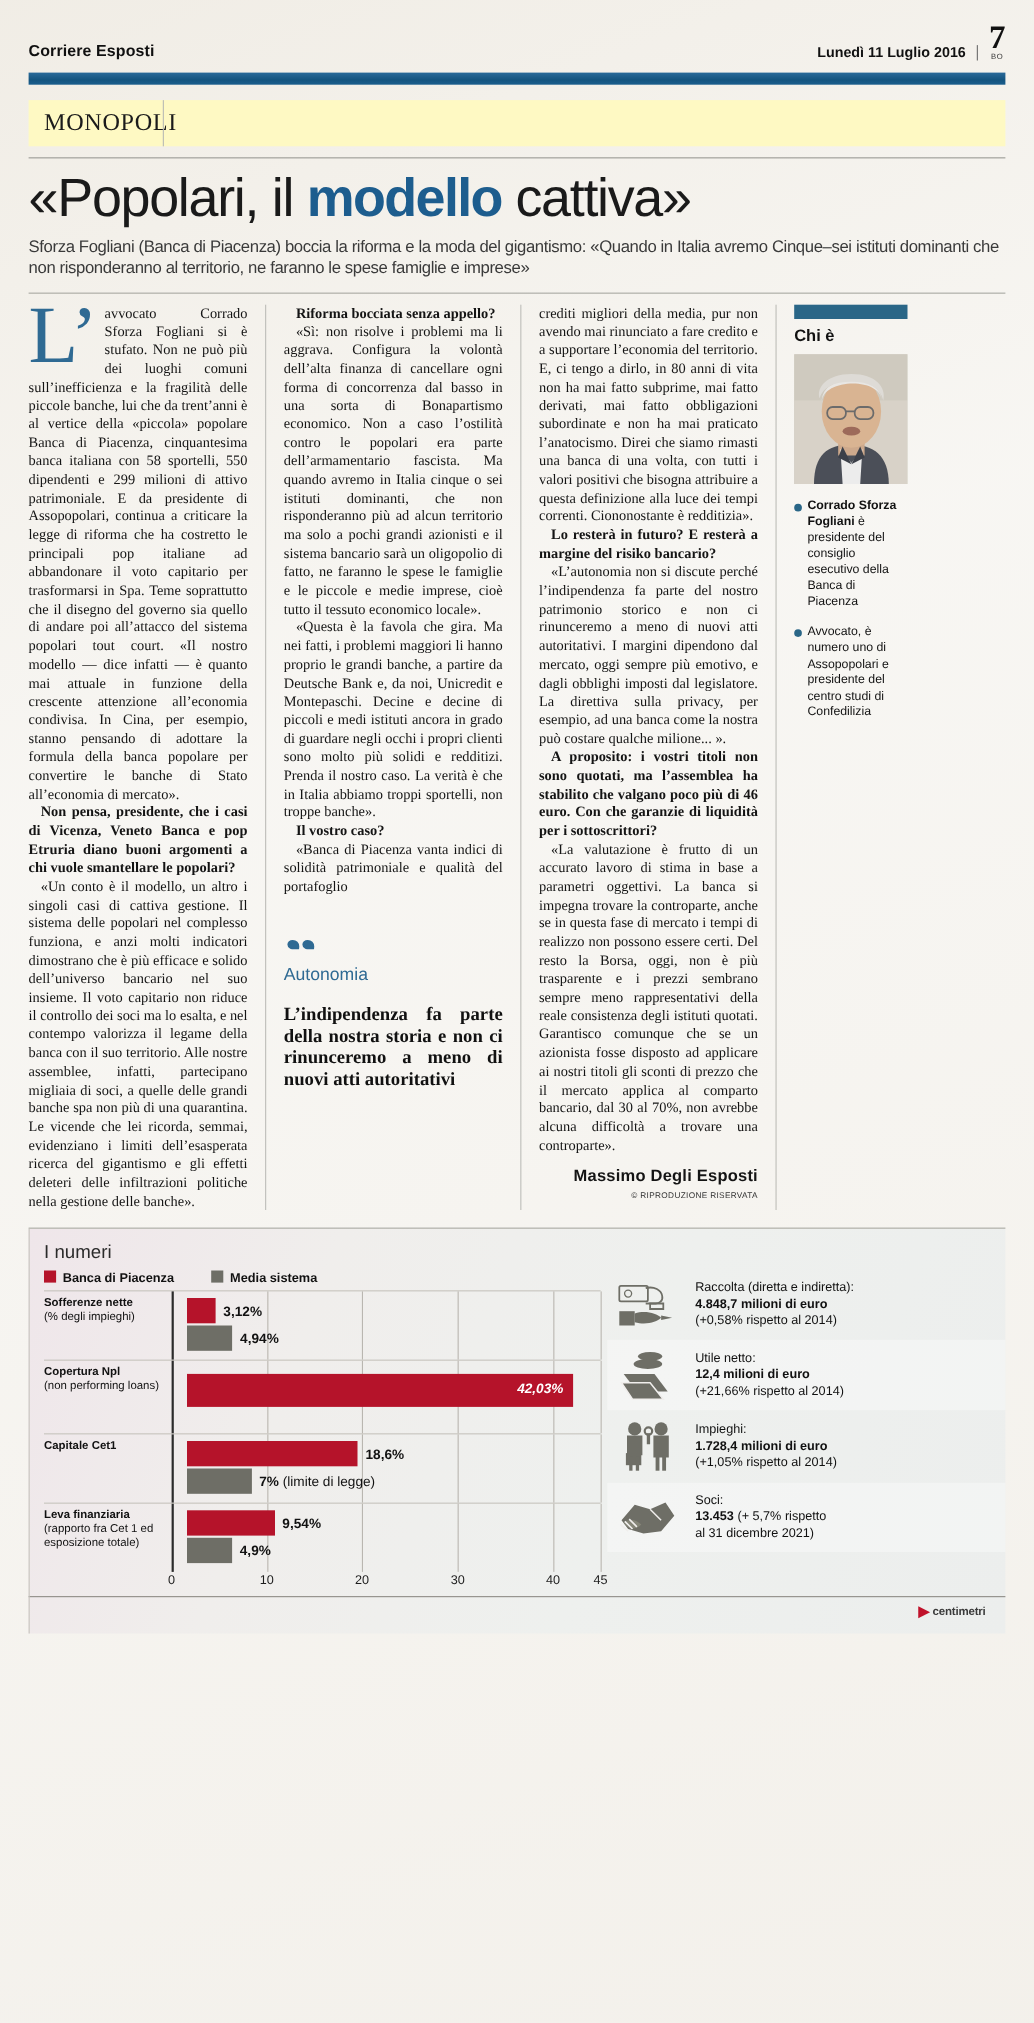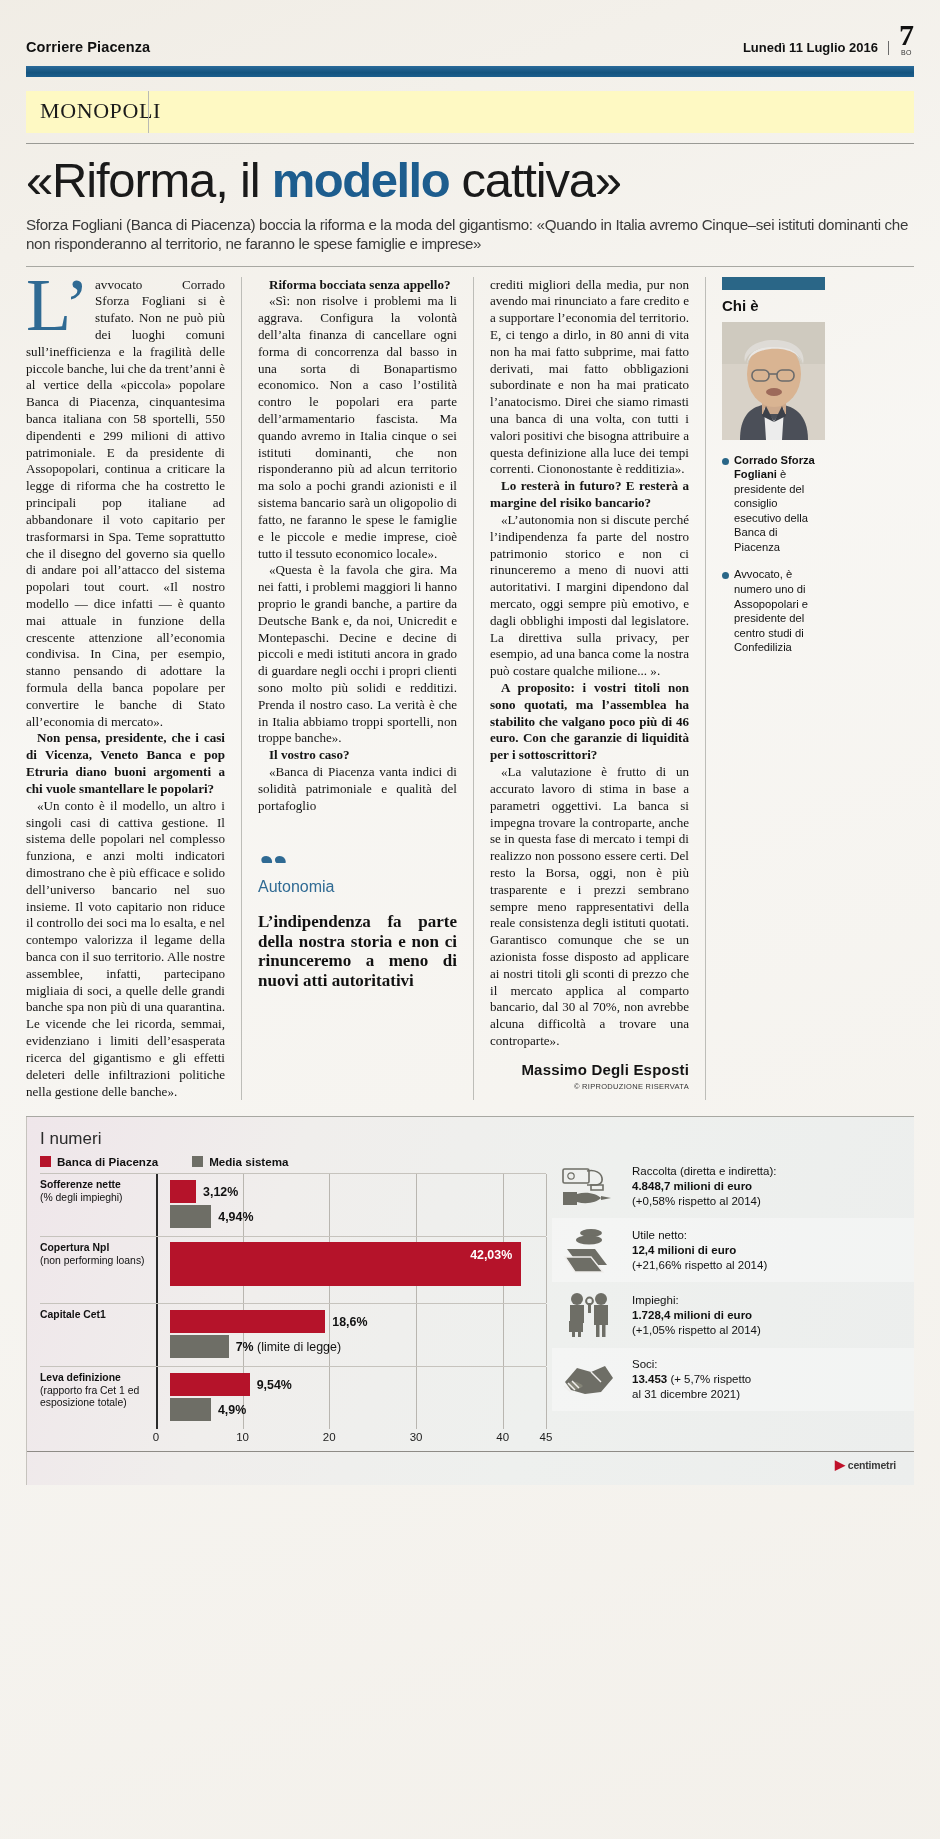--- a/index.html
+++ b/index.html
@@ -176,38 +176,38 @@
   .ig-left-rule{position:absolute;left:0;top:0;bottom:0;width:1px;background:#c6c3bd;}
 </style>
 </head>
 <body>
 
 <div class="page">
   <div class="paper-tint"></div>
   <div class="inner">
 
     <div class="masthead">
-      <div class="mast-left">Corriere Piacenza</div>
+      <div class="mast-left">Corriere Esposti</div>
       <div class="mast-right">
         <div class="mast-date">Lunedì 11 Luglio 2016</div>
         <div class="mast-pageno">
           <div class="num">7</div>
           <div class="ed">BO</div>
         </div>
       </div>
     </div>
     <div class="blue-rule"></div>
 
     <div class="section-band">
       <div class="label">MONOPOLI</div>
       <div class="divider"></div>
     </div>
     <div class="hair-rule"></div>
 
-    <h1 class="headline"><span>«Riforma, il </span><b>modello</b><span> cattiva»</span></h1>
+    <h1 class="headline"><span>«Popolari, il </span><b>modello</b><span> cattiva»</span></h1>
     <div class="subhead">Sforza Fogliani (Banca di Piacenza) boccia la riforma e la moda del gigantismo: «Quando in Italia avremo Cinque–sei istituti dominanti che non risponderanno al territorio, ne faranno le spese famiglie e imprese»</div>
     <div class="thin-rule"></div>
 
     <div class="body-wrap">
 
       <div class="col c1">
         <p class="noind"><span class="dropcap">L’</span><span>avvocato Corrado Sforza Fogliani si è stufato. Non ne può più dei luoghi comuni sull’inefficienza e la fragilità delle piccole banche, lui che da trent’anni è al vertice della «piccola» popolare Banca di Piacenza, cinquantesima banca italiana con 58 sportelli, 550 dipendenti e 299 milioni di attivo patrimoniale. E da presidente di Assopopolari, continua a criticare la legge di riforma che ha costretto le principali pop italiane ad abbandonare il voto capitario per trasformarsi in Spa. Teme soprattutto che il disegno del governo sia quello di andare poi all’attacco del sistema popolari tout court. «Il nostro modello — dice infatti — è quanto mai attuale in funzione della crescente attenzione all’economia condivisa. In Cina, per esempio, stanno pensando di adottare la formula della banca popolare per convertire le banche di Stato all’economia di mercato».</span></p>
         <p class="q">Non pensa, presidente, che i casi di Vicenza, Veneto Banca e pop Etruria diano buoni argomenti a chi vuole smantellare le popolari?</p>
         <p>«Un conto è il modello, un altro i singoli casi di cattiva gestione. Il sistema delle popolari nel complesso funziona, e anzi molti indicatori dimostrano che è più efficace e solido dell’universo bancario nel suo insieme. Il voto capitario non riduce il controllo dei soci ma lo esalta, e nel contempo valorizza il legame della banca con il suo territorio. Alle nostre assemblee, infatti, partecipano migliaia di soci, a quelle delle grandi banche spa non più di una quarantina. Le vicende che lei ricorda, semmai, evidenziano i limiti dell’esasperata ricerca del gigantismo e gli effetti deleteri delle infiltrazioni politiche nella gestione delle banche».</p>
       </div>
@@ -321,21 +321,21 @@
                 <div class="plot">
                   <div class="gridlines">
                     <i style="left:22.2%"></i>
                       <i style="left:44.4%"></i>
                       <i style="left:66.7%"></i>
                       <i style="left:88.9%"></i>
                       <i style="left:100%"></i>
                   </div>
                   <div class="axis0"></div>
                   <div class="bar-line" style="height:30px;margin:8px 0 18px 0;">
-                    <div class="bar red" style="width:93.4%;height:44px;position:relative;">
+                    <div class="bar red" style="width:93.4%;height:30px;position:relative;font-style:italic;">
                       <div class="bar-val inside" style="top:6px;">42,03%</div>
                     </div>
                   </div>
                 </div>
               </div>
 
               <div class="grow">
                 <div class="rlabel">
                   <b>Capitale Cet1</b>
                   <span></span>
@@ -355,21 +355,21 @@
                   </div>
                   <div class="bar-line">
                     <div class="bar grey" style="width:15.6%"></div>
                     <div class="bar-val"><span>7%</span><span class="lt"> (limite di legge)</span></div>
                   </div>
                 </div>
               </div>
 
               <div class="grow">
                 <div class="rlabel">
-                  <b>Leva definizione</b>
+                  <b>Leva finanziaria</b>
                   <span>(rapporto fra Cet 1 ed esposizione totale)</span>
                 </div>
                 <div class="plot">
                   <div class="gridlines">
                     <i style="left:22.2%"></i>
                       <i style="left:44.4%"></i>
                       <i style="left:66.7%"></i>
                       <i style="left:88.9%"></i>
                       <i style="left:100%"></i>
                   </div>

